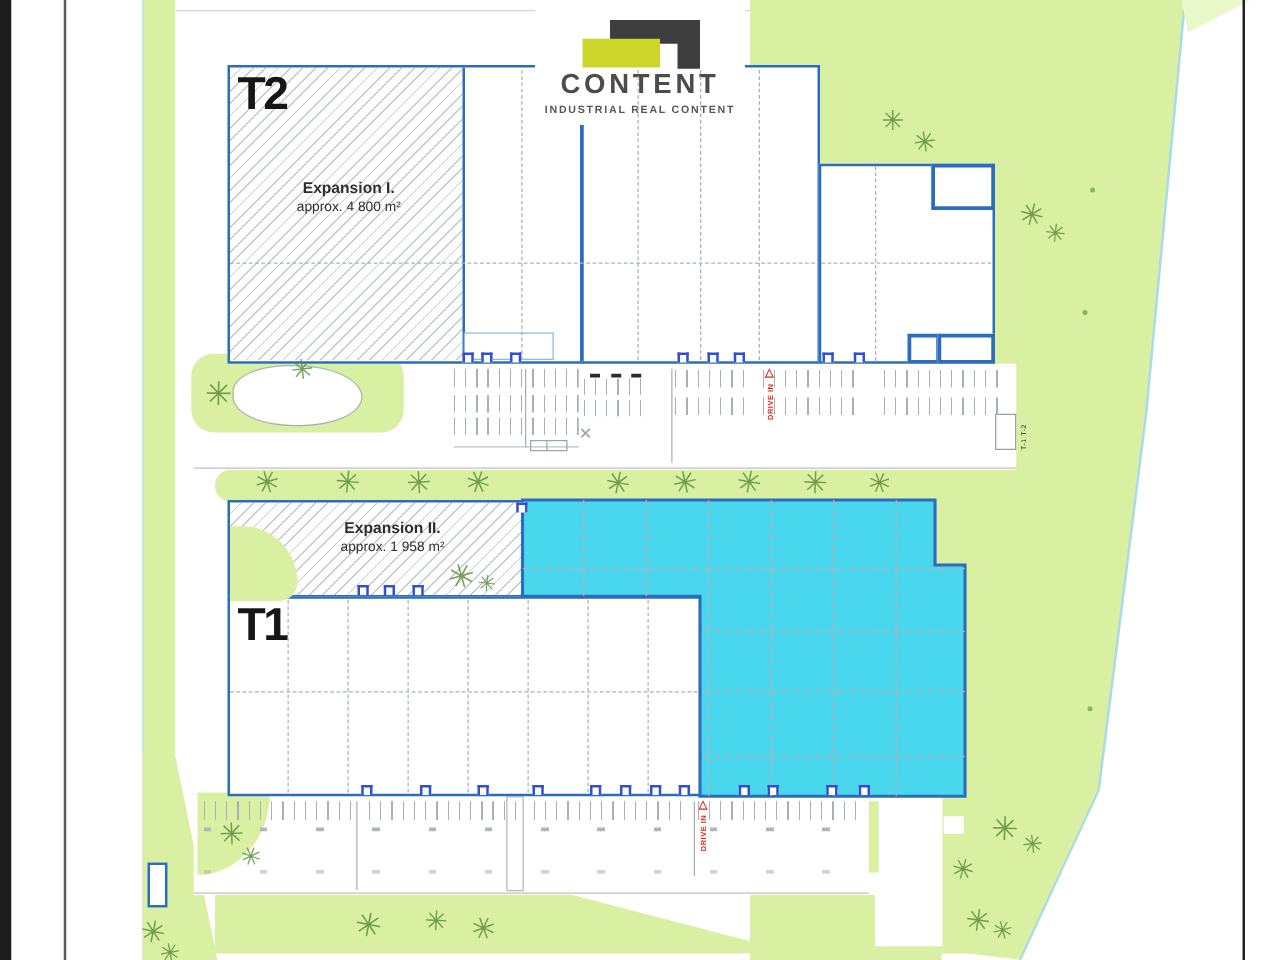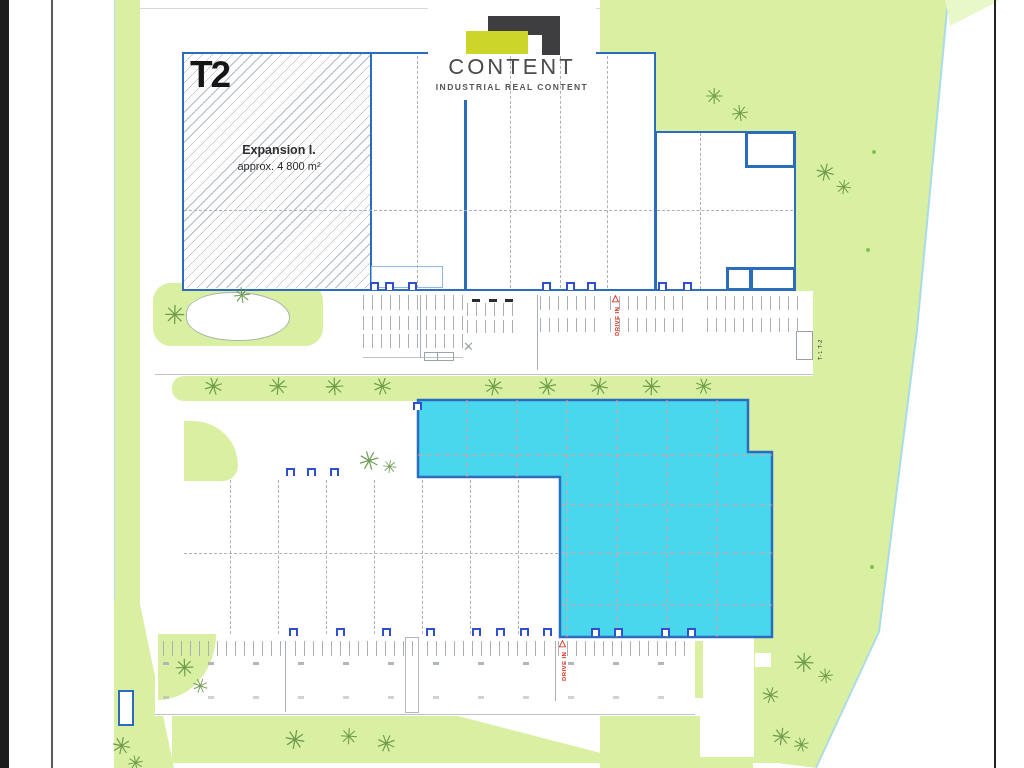--- a/index.html
+++ b/index.html
@@ -61,21 +61,21 @@
   .exp-text{position:absolute;text-align:center;color:#2e2e2e;line-height:1.35;}
   #exp1-text{left:20px;top:88px;width:150px;}
   #exp2-text{left:40px;top:12px;width:180px;}
   .exp-title{font-weight:bold;font-size:12.5px;}
   .exp-area{font-size:11px;}
   
   #logo{left:428px;top:6px;width:168px;height:94px;background:#fff;}
   #logo-d1{left:60px;top:10px;width:72px;height:19px;background:var(--logo-dark);}
   #logo-d2{left:114px;top:10px;width:18px;height:39px;background:var(--logo-dark);}
   #logo-y{left:38px;top:25px;width:62px;height:23px;background:var(--logo-yellow);}
-  #logo-name{left:0;top:48px;width:168px;text-align:center;font-size:22px;font-weight:400;
+  #logo-name{left:0;top:48px;width:168px;text-align:center;font-size:22px;font-weight:700;
     color:#4c4c4e;letter-spacing:3px;}
   #logo-tag{left:0;top:76px;width:168px;text-align:center;font-size:8.5px;font-weight:600;
     color:#57575a;letter-spacing:1.4px;}
   
   .stall{background:repeating-linear-gradient(90deg,var(--gline) 0 1px,transparent 1px 9px);}
   .dashband{background:repeating-linear-gradient(90deg,#b0b6bb 0 6px,transparent 6px 45px);}
   .vroad{width:1px;background:var(--gline);}
   .hroad{height:1px;background:#bcc2c6;}
   .blackdash{width:8px;height:3px;background:#2c2c2c;}
   #xmark{left:463px;top:339px;color:#9aa4ab;font-size:13px;}
@@ -158,21 +158,30 @@
   <div class="abs" id="lblue-rect"></div>
 
   <div class="abs" id="logo">
     <div class="abs" id="logo-d1"></div>
     <div class="abs" id="logo-d2"></div>
     <div class="abs" id="logo-y"></div>
     <div class="abs" id="logo-name">CONTENT</div>
     <div class="abs" id="logo-tag">INDUSTRIAL REAL CONTENT</div>
   </div>
 
+  <div class="abs bldg hatch" id="exp2">
+    <div class="exp-text" id="exp2-text">
+      <div class="exp-title">Expansion II.</div>
+      <div class="exp-area">approx. 1 958 m²</div>
+    </div>
+  </div>
   <div class="abs green" id="g-exp2-corner"></div>
+  <div class="abs bldg" id="t1-white">
+    <div class="bldg-label" id="t1-label">T1</div>
+  </div>
 
   <svg class="abs" id="cyan-hall" style="left:416px;top:398px;" width="360" height="242" viewBox="0 0 360 242">
     <defs>
         <clipPath id="cyclip">
       <polygon points="2,2 332,2 332,54 356,54 356,239 144,239 144,79 2,79"></polygon>
     </clipPath>
       </defs>
     <polygon points="2,2 332,2 332,54 356,54 356,239 144,239 144,79 2,79" style="fill:var(--cyan);stroke:var(--blue);stroke-width:2.5"></polygon>
     <g clip-path="url(#cyclip)" stroke="#ef9a9a" stroke-width="0.9" stroke-dasharray="5 4">
       <line x1="51" y1="2" x2="51" y2="239"></line>

